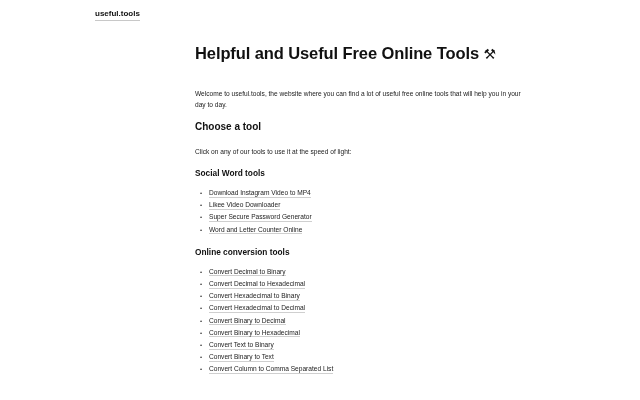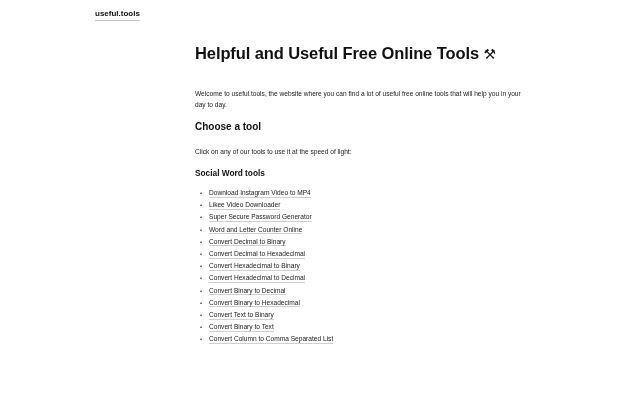--- a/index.html
+++ b/index.html
@@ -34,20 +34,21 @@
   <ul>
     <li><a class="tool-link">Download Instagram Video to MP4</a></li>
     <li><a class="tool-link">Likee Video Downloader</a></li>
   </ul>
 
   <ul>
     <li><a class="tool-link">Super Secure Password Generator</a></li>
     <li><a class="tool-link">Word and Letter Counter Online</a></li>
   </ul>
 
+  <h3>Online conversion tools</h3>
   <ul>
     <li><a class="tool-link">Convert Decimal to Binary</a></li>
     <li><a class="tool-link">Convert Decimal to Hexadecimal</a></li>
     <li><a class="tool-link">Convert Hexadecimal to Binary</a></li>
     <li><a class="tool-link">Convert Hexadecimal to Decimal</a></li>
     <li><a class="tool-link">Convert Binary to Decimal</a></li>
     <li><a class="tool-link">Convert Binary to Hexadecimal</a></li>
     <li><a class="tool-link">Convert Text to Binary</a></li>
     <li><a class="tool-link">Convert Binary to Text</a></li>
     <li><a class="tool-link">Convert Column to Comma Separated List</a></li>

